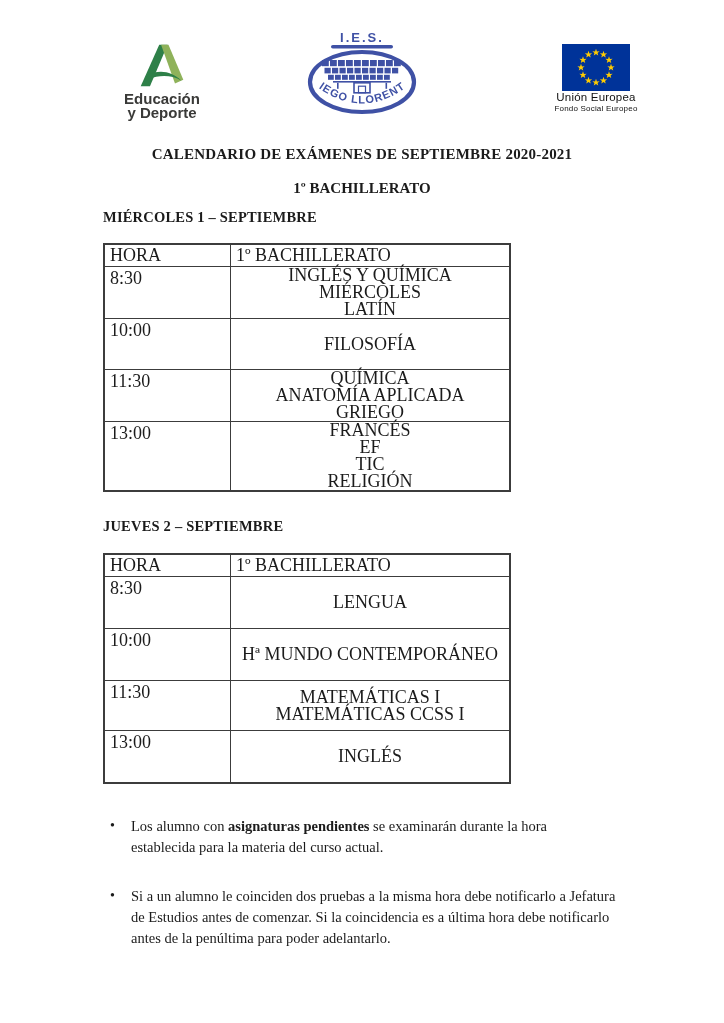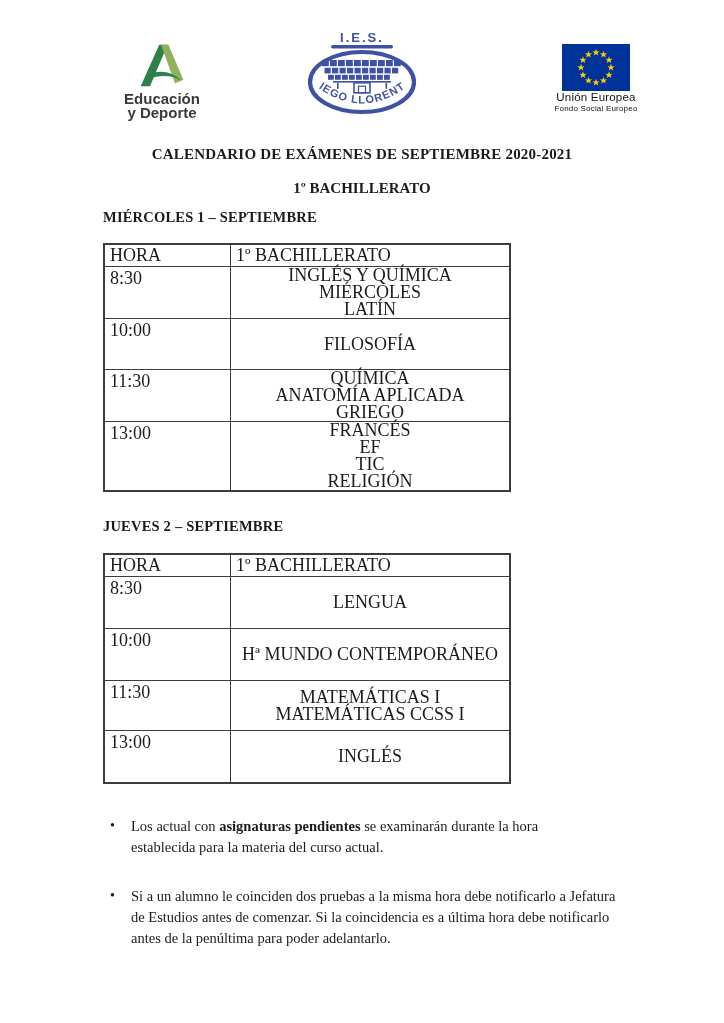--- a/index.html
+++ b/index.html
@@ -236,21 +236,21 @@
           <td class="subjects">
             <div class="subject-line">INGLÉS</div>
           </td>
         </tr>
       </tbody>
     </table>
 
   <div class="note n0">
       <span class="marker">•</span>
       <div class="ntext">
-        <div><span>Los actual con </span><b>asignaturas pendientes</b><span> se examinarán durante la hora</span></div>
+        <div><span>Los alumno con </span><b>asignaturas pendientes</b><span> se examinarán durante la hora</span></div>
         <div><span>establecida para la materia del curso actual.</span></div>
       </div>
     </div>
   <div class="note n1">
       <span class="marker">•</span>
       <div class="ntext">
         <div><span>Si a un alumno le coinciden dos pruebas a la misma hora debe notificarlo a Jefatura</span></div>
         <div><span>de Estudios antes de comenzar. Si la coincidencia es a última hora debe notificarlo</span></div>
         <div><span>antes de la penúltima para poder adelantarlo.</span></div>
       </div>

